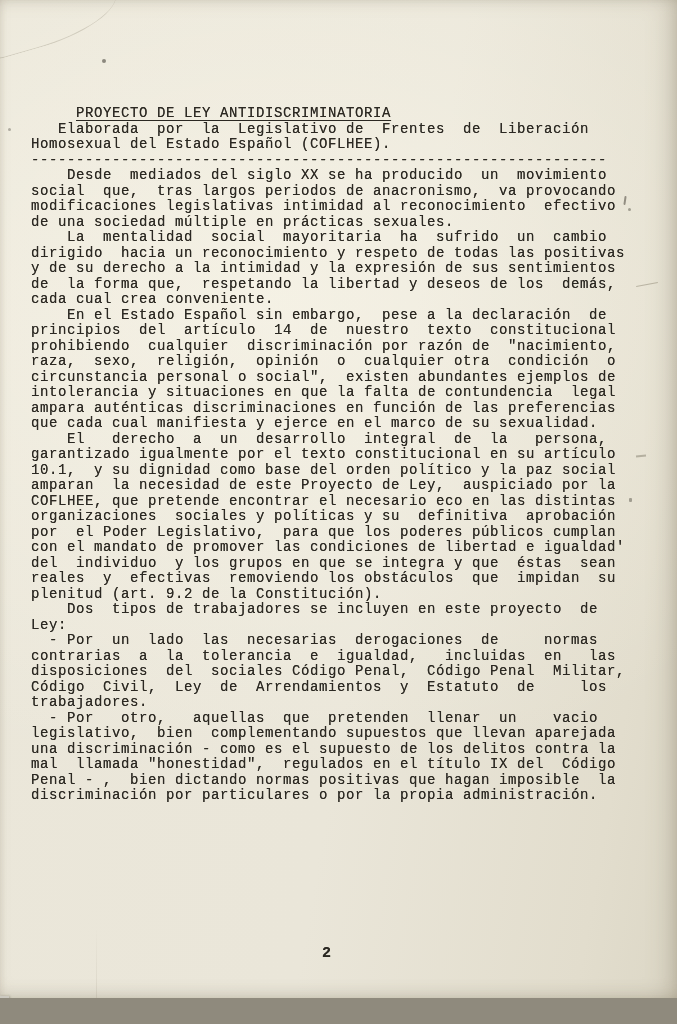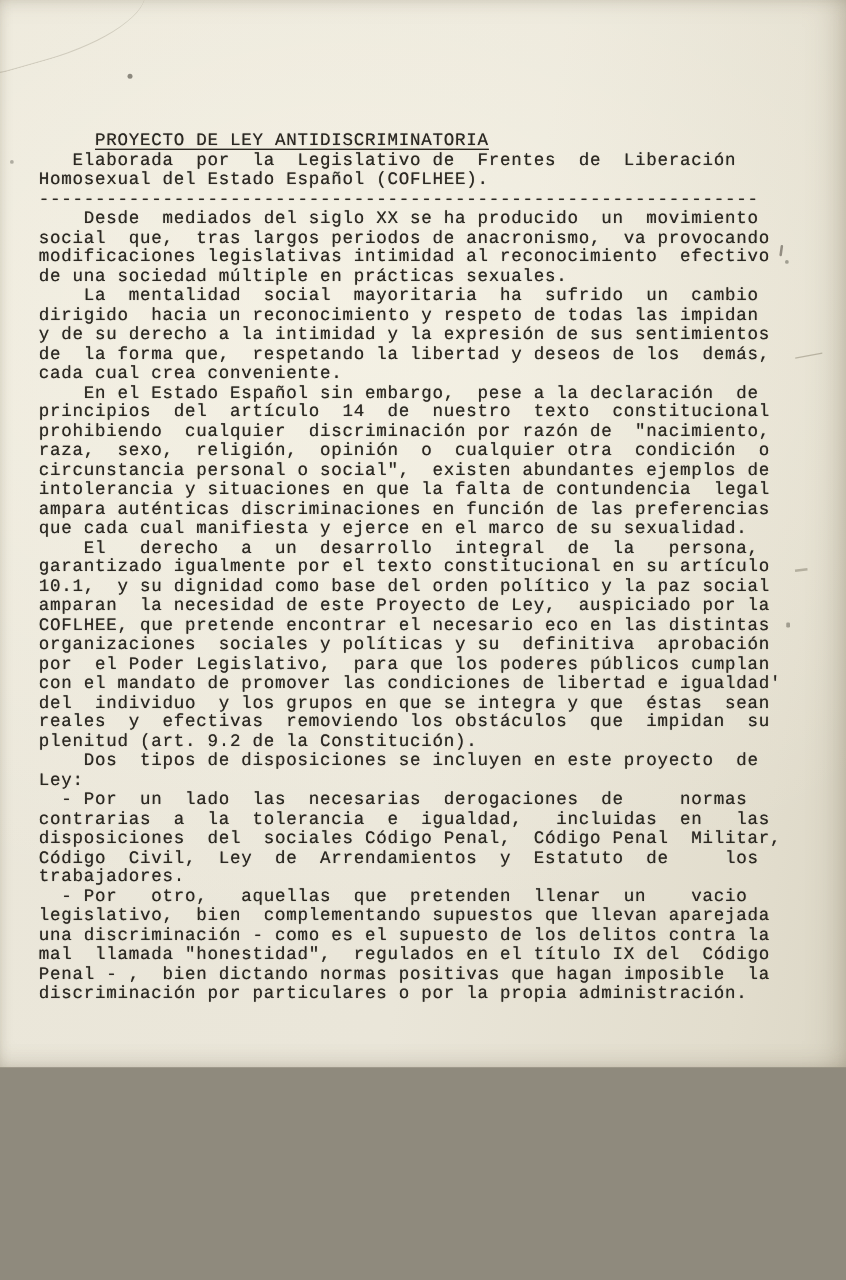--- a/index.html
+++ b/index.html
@@ -3,21 +3,21 @@
 <meta charset="utf-8">
 <style>
   html, body {
     margin: 0;
     padding: 0;
     background: #8f8a7d;
   }
   .page {
     position: relative;
     width: 677px;
-    height: 854px;
+    height: 998px;
     overflow: hidden;
     background:
       radial-gradient(ellipse 900px 700px at 40% 30%, rgba(255,252,240,0.5), rgba(255,252,240,0) 70%),
       linear-gradient(100deg, #ebe7da 0%, #eae6d9 55%, #e2ddcd 88%, #dcd7c6 100%);
     box-shadow:
       inset -14px 0 26px -10px rgba(125,115,95,0.38),
       inset 0 -8px 18px -8px rgba(125,115,95,0.28),
       inset 4px 0 10px -6px rgba(125,115,95,0.22),
       inset 0 6px 14px -8px rgba(135,125,105,0.20);
     font-family: "Liberation Mono", "DejaVu Sans Mono", monospace;
@@ -117,21 +117,21 @@
 Homosexual del Estado Español (COFLHEE).</pre>
 
     <pre class="block separator">----------------------------------------------------------------</pre>
 
     <pre class="block para-1">    Desde  mediados del siglo XX se ha producido  un  movimiento
 social  que,  tras largos periodos de anacronismo,  va provocando
 modificaciones legislativas intimidad al reconocimiento  efectivo
 de una sociedad múltiple en prácticas sexuales.</pre>
 
     <pre class="block para-2">    La  mentalidad  social  mayoritaria  ha  sufrido  un  cambio
-dirigido  hacia un reconocimiento y respeto de todas las impidan
+dirigido  hacia un reconocimiento y respeto de todas las positivas
 y de su derecho a la intimidad y la expresión de sus sentimientos
 de  la forma que,  respetando la libertad y deseos de los  demás,
 cada cual crea conveniente.</pre>
 
     <pre class="block para-3">    En el Estado Español sin embargo,  pese a la declaración  de
 principios  del  artículo  14  de  nuestro  texto  constitucional
 prohibiendo  cualquier  discriminación por razón de  "nacimiento,
 raza,  sexo,  religión,  opinión  o  cualquier otra  condición  o
 circunstancia personal o social",  existen abundantes ejemplos de
 intolerancia y situaciones en que la falta de contundencia  legal
@@ -143,21 +143,21 @@
 10.1,  y su dignidad como base del orden político y la paz social
 amparan  la necesidad de este Proyecto de Ley,  auspiciado por la
 COFLHEE, que pretende encontrar el necesario eco en las distintas
 organizaciones  sociales y políticas y su  definitiva  aprobación
 por  el Poder Legislativo,  para que los poderes públicos cumplan
 con el mandato de promover las condiciones de libertad e igualdad'
 del  individuo  y los grupos en que se integra y que  éstas  sean
 reales  y  efectivas  removiendo los obstáculos  que  impidan  su
 plenitud (art. 9.2 de la Constitución).</pre>
 
-    <pre class="block para-5">    Dos  tipos de disposiciones se incluyen en este proyecto  de
+    <pre class="block para-5">    Dos  tipos de trabajadores se incluyen en este proyecto  de
 Ley:</pre>
 
     <pre class="block para-6">  - Por  un  lado  las  necesarias  derogaciones  de     normas
 contrarias  a  la  tolerancia  e  igualdad,   incluidas  en   las
 disposiciones  del  sociales Código Penal,  Código Penal  Militar,
 Código  Civil,  Ley  de  Arrendamientos  y  Estatuto  de     los
 trabajadores.</pre>
 
     <pre class="block para-7">  - Por   otro,   aquellas  que  pretenden  llenar  un    vacio
 legislativo,  bien  complementando supuestos que llevan aparejada

